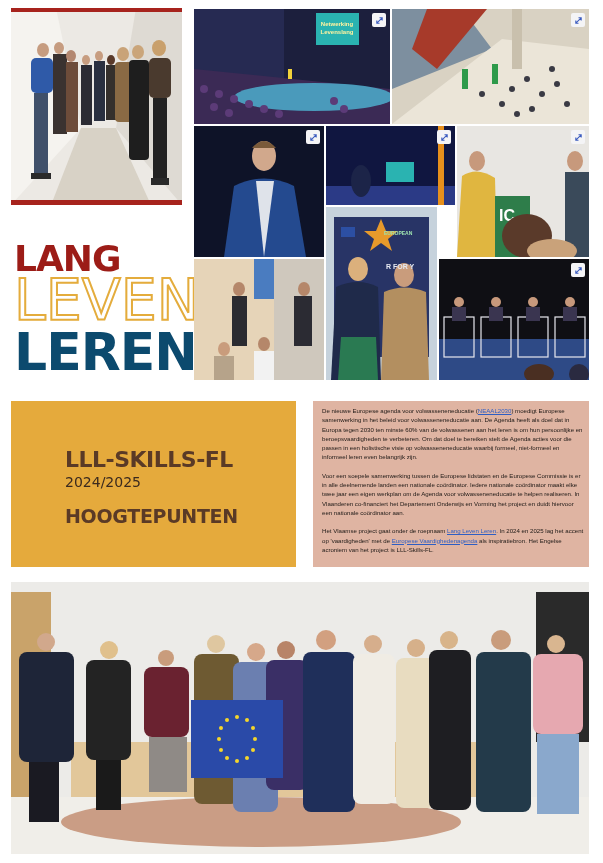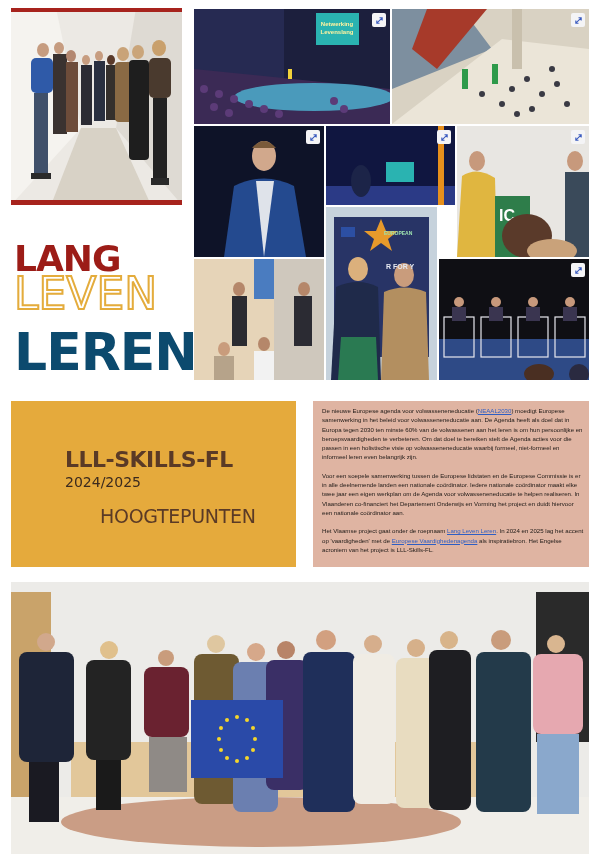--- a/index.html
+++ b/index.html
@@ -10,28 +10,28 @@
   .expand svg { width:9px; height:9px; }
 
   
   #hall { left:11px; top:8px; width:171px; height:197px; background:#e9e6e1; }
   #hall .bar-top { position:absolute; left:0; right:0; top:0; height:4px; background:#a7231d; }
   #hall .bar-bot { position:absolute; left:0; right:0; bottom:0; height:5px; background:#a7231d; }
 
   
   .logo { position:absolute; left:14px; width:166px; text-align:left; font-family:"DejaVu Sans", sans-serif; font-weight:bold; letter-spacing:-1px; line-height:1; }
   #lang { top:218px; font-size:36px; color:#9c1c17;margin-top:23px; }
-  #leven { top:272px; font-size:44px; color:#ffffff; -webkit-text-stroke:2px #e4ac3c; font-weight:normal; letter-spacing:0; }
+  #leven { top:272px; font-size:57px; color:#ffffff; -webkit-text-stroke:2px #e4ac3c; font-weight:normal; letter-spacing:0; }
   #leren { top:326px; font-size:52px; color:#0c4a6e; }
 
   
   #yellow { left:11px; top:401px; width:285px; height:166px; background:#e5aa3c; }
   #yellow .t1 { position:absolute; left:54px; top:46px; font-size:22px; font-weight:bold; color:#5a3a26; font-family:"DejaVu Sans", sans-serif; letter-spacing:-0.5px; }
   #yellow .t2 { position:absolute; left:54px; top:73px; font-size:14px; color:#3b2a1e; font-family:"DejaVu Sans", sans-serif; }
-  #yellow .t3 { position:absolute; left:54px; top:104px; font-size:19px; font-weight:normal; color:#5a3a26; font-family:"DejaVu Sans", sans-serif; letter-spacing:-0.3px;margin-left:35px; }
+  #yellow .t3 { position:absolute; left:54px; top:104px; font-size:19px; font-weight:bold; color:#5a3a26; font-family:"DejaVu Sans", sans-serif; letter-spacing:-0.3px; }
 
   
   #pink { left:313px; top:401px; width:276px; height:166px; background:#dfb4a2; }
   #pink .txt { position:absolute; left:9px; top:5px; width:262px; font-size:6.1px; line-height:9.3px; color:#1f1a17; }
   #pink p { margin:0 0 9px 0; }
   #pink a { color:#2e5ec4; text-decoration:underline; }
 
   
   #group { left:11px; top:582px; width:578px; height:272px; background:#ebe9e6; }
 </style>

